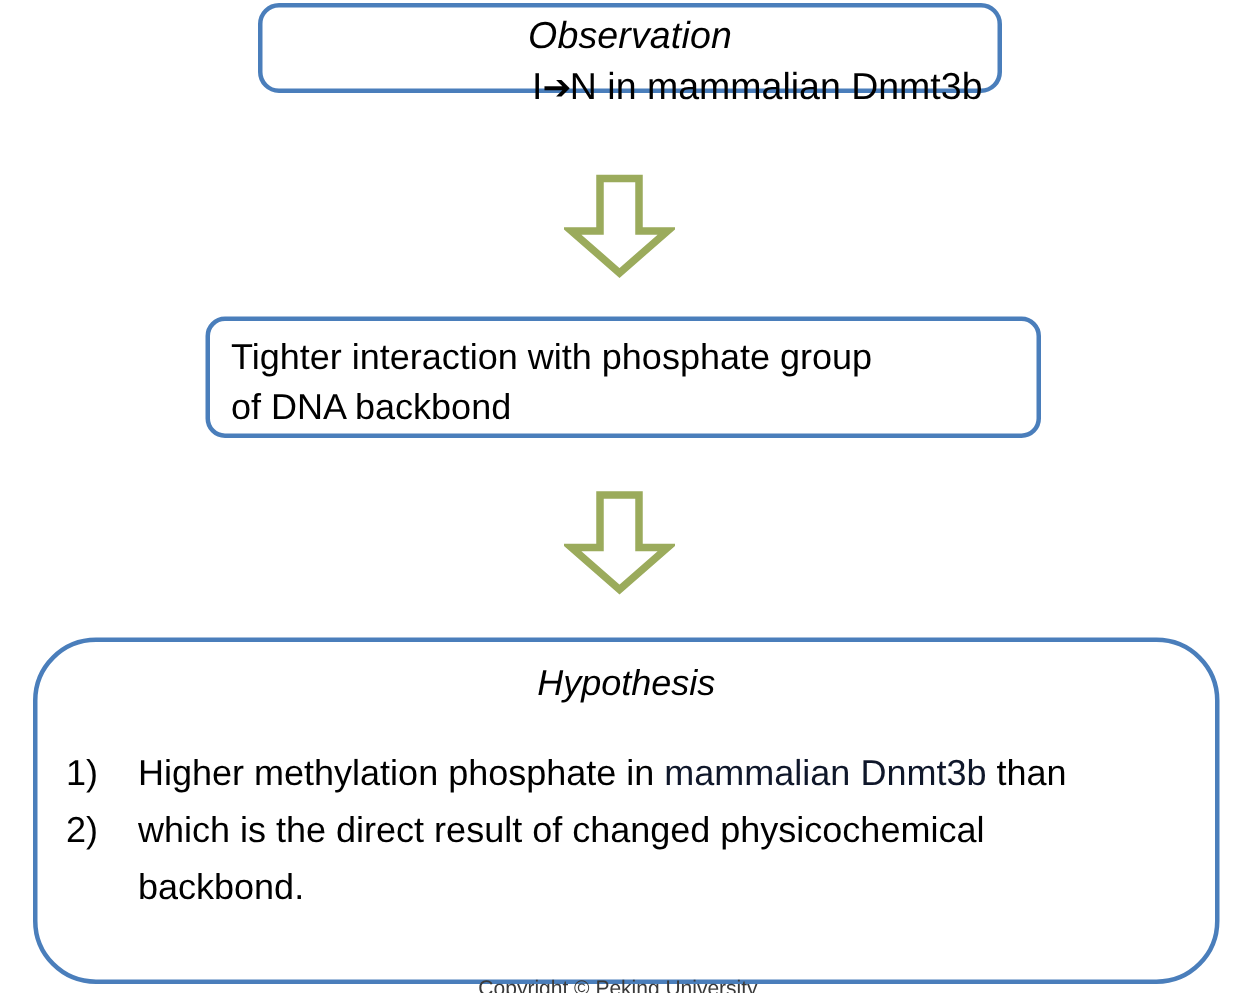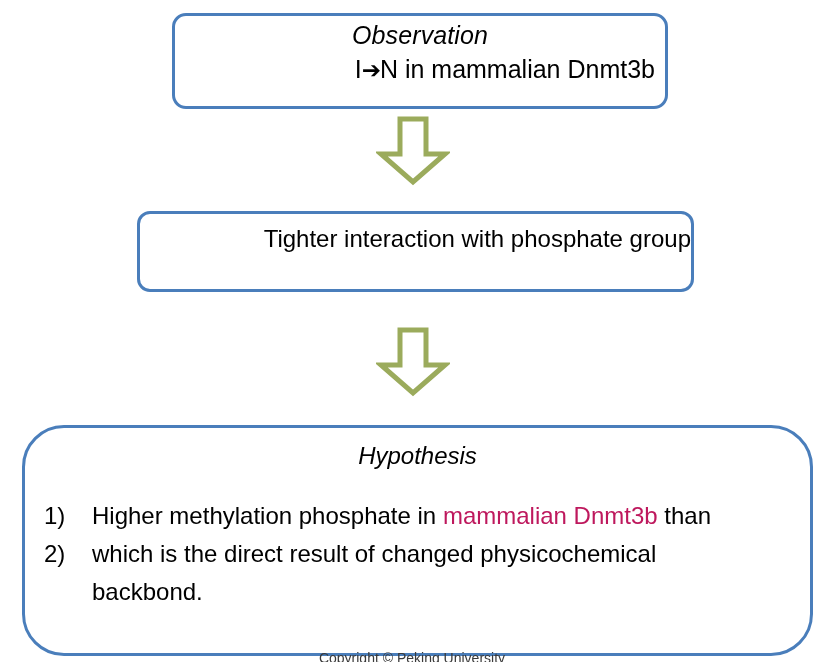--- a/index.html
+++ b/index.html
@@ -29,23 +29,23 @@
   .flowbox {
     position: absolute;
     box-sizing: border-box;
     background: #ffffff;
     border: 3px solid #4a7ebb;
   }
 
   
   #box-observation {
     left: 172px;
-    top: 13px;
+    top: 2px;
     width: 496px;
-    height: 96px;
+    height: 60px;
     border-radius: 14px;
     padding: 3px 10px 0 10px;
     text-align: center;
   }
   #box-observation .title-italic {
     font-style: italic;
     font-size: 25px;
     line-height: 33px;
     letter-spacing: .1px;
   }
@@ -64,21 +64,21 @@
   }
 
   
   #box-tighter {
     left: 137px;
     top: 211px;
     width: 557px;
     height: 81px;
     border-radius: 13px;
     padding: 8px 0 0 14px;
-    text-align: right;
+    text-align: left;
   }
   #box-tighter .body-line {
     font-size: 24px;
     line-height: 33px;
     white-space: nowrap;
   }
 
   
   #box-hypothesis {
     left: 22px;
@@ -108,21 +108,21 @@
   }
   .hyp-list li .marker {
     position: absolute;
     left: 19px;
     top: 0;
     width: 34px;
     text-align: left;
     font-size: 24px;
   }
   .hyp-list li .ltext { display: block; }
-  .red { color: #be185d; }
+  .red { color: #0f172a; }
 
   
   .block-arrow {
     position: absolute;
   }
   #arrow-1 { left: 376px; top: 116px; width: 74px; height: 70px; }
   #arrow-2 { left: 376px; top: 327px; width: 74px; height: 70px; }
 
   
   #footer-copyright {
@@ -148,20 +148,21 @@
   </div>
 
   <div class="block-arrow" id="arrow-1">
     <svg viewBox="0 0 74 70" width="74" height="70" aria-hidden="true">
       <polygon points="24,3 50,3 50,38 69,38 37,66 5,38 24,38" fill="#ffffff" stroke="#9bab5c" stroke-width="5" stroke-linejoin="miter"></polygon>
     </svg>
   </div>
 
   <div class="flowbox" id="box-tighter">
     <div class="body-line">Tighter interaction with phosphate group</div>
+    <div class="body-line">of DNA backbond</div>
   </div>
 
   <div class="block-arrow" id="arrow-2">
     <svg viewBox="0 0 74 70" width="74" height="70" aria-hidden="true">
       <polygon points="24,3 50,3 50,38 69,38 37,66 5,38 24,38" fill="#ffffff" stroke="#9bab5c" stroke-width="5" stroke-linejoin="miter"></polygon>
     </svg>
   </div>
 
   <div class="flowbox" id="box-hypothesis">
     <div class="hyp-title">Hypothesis</div>

